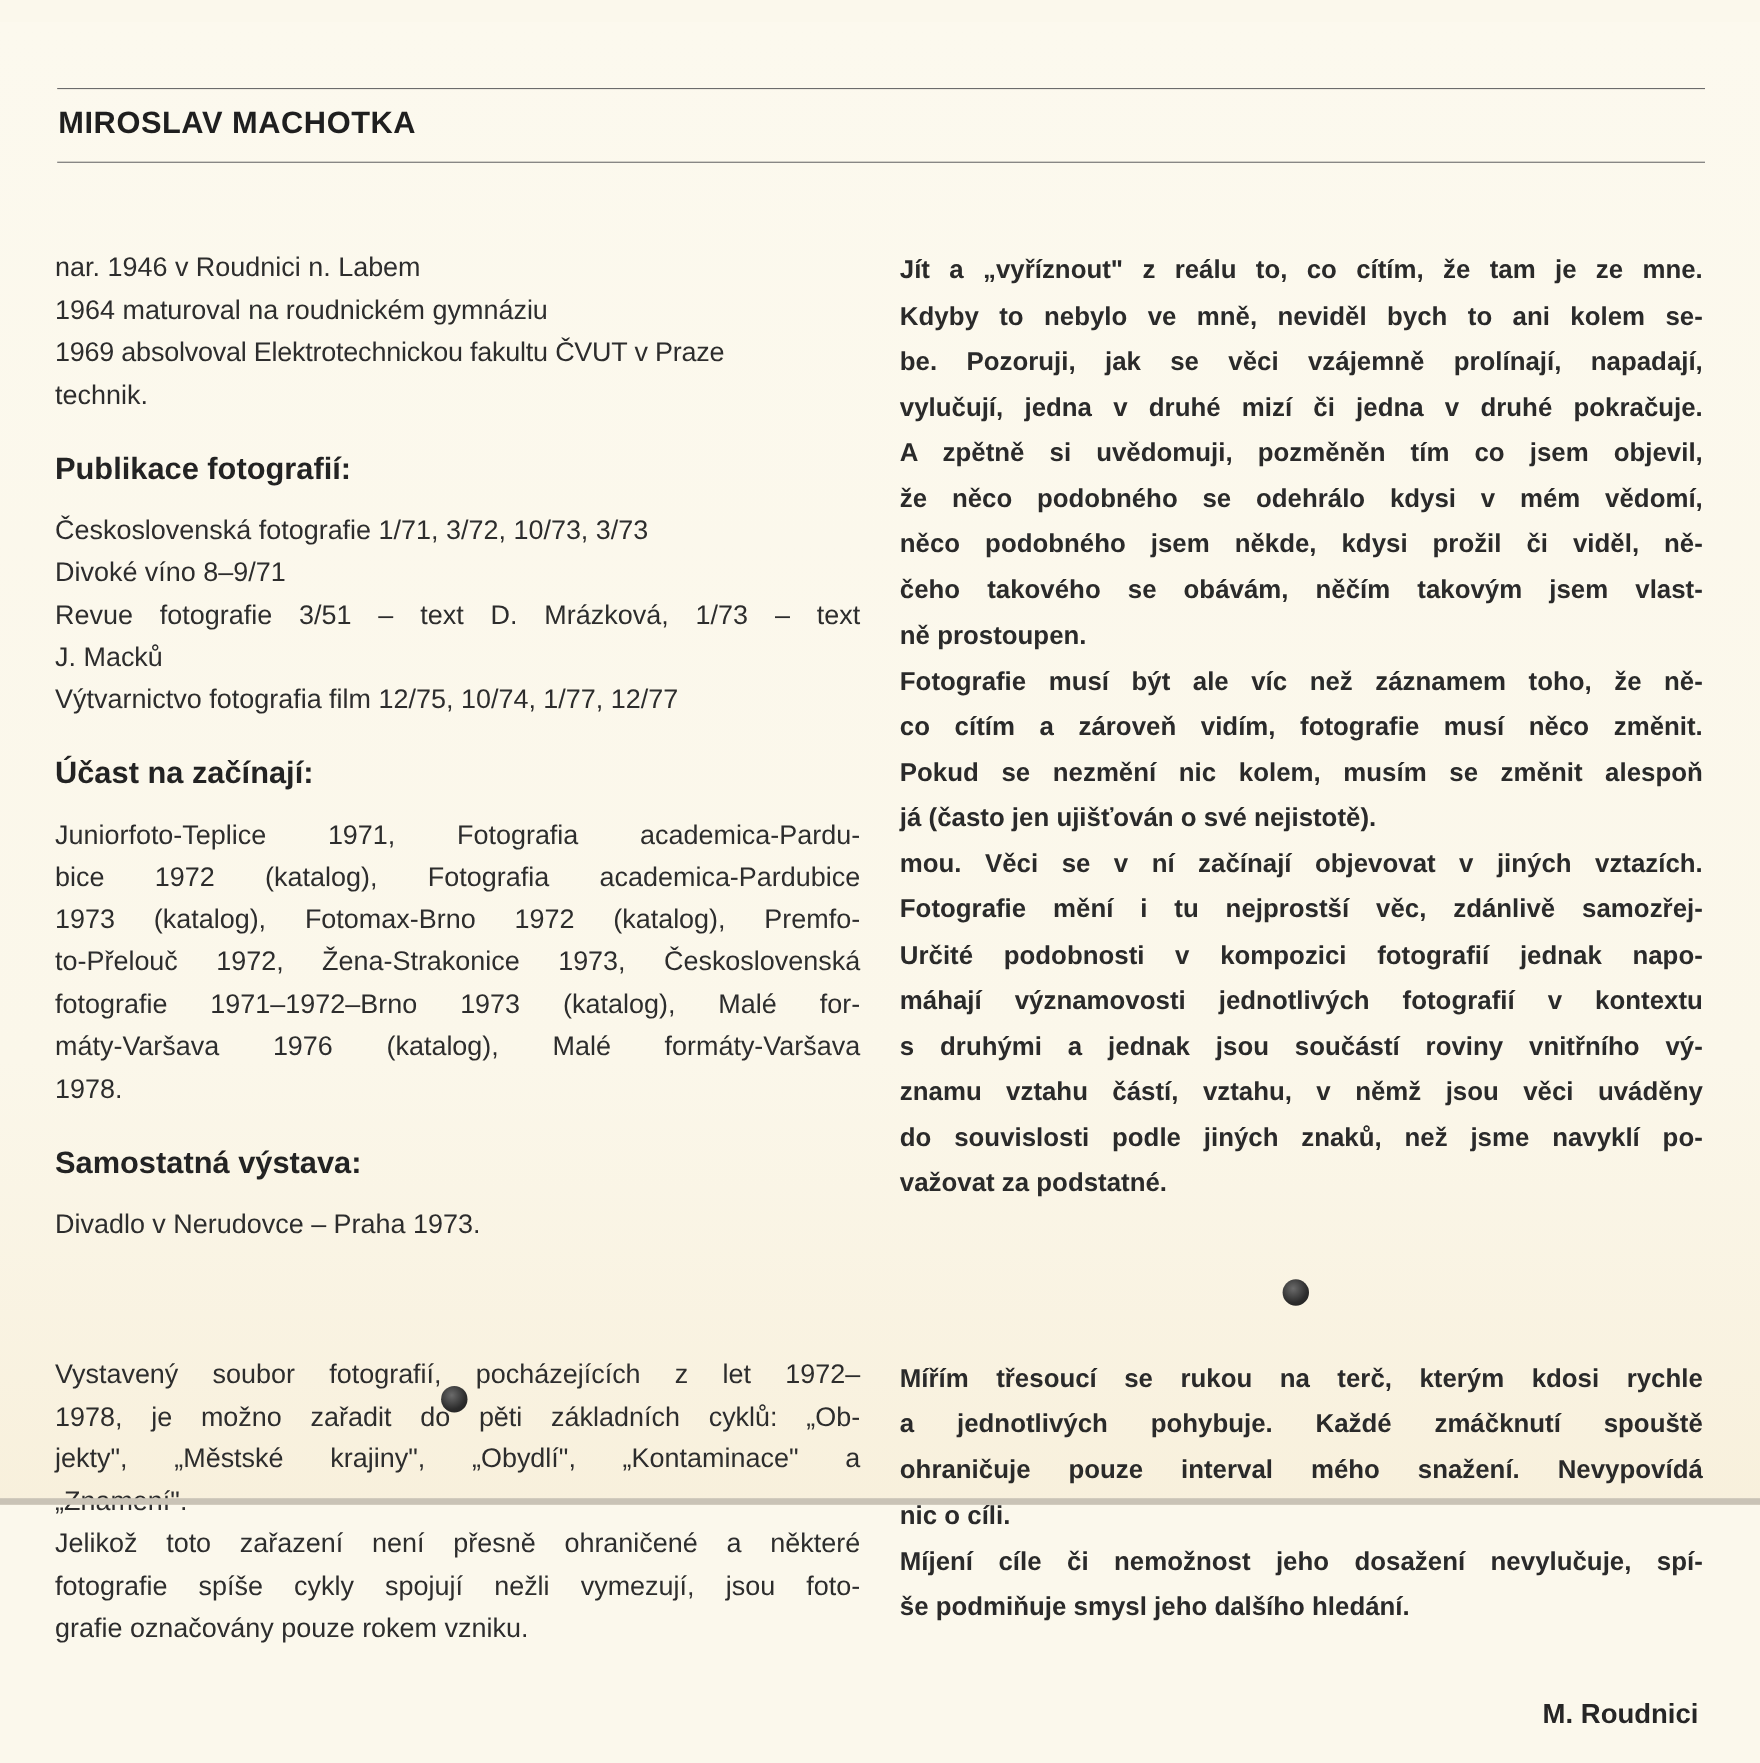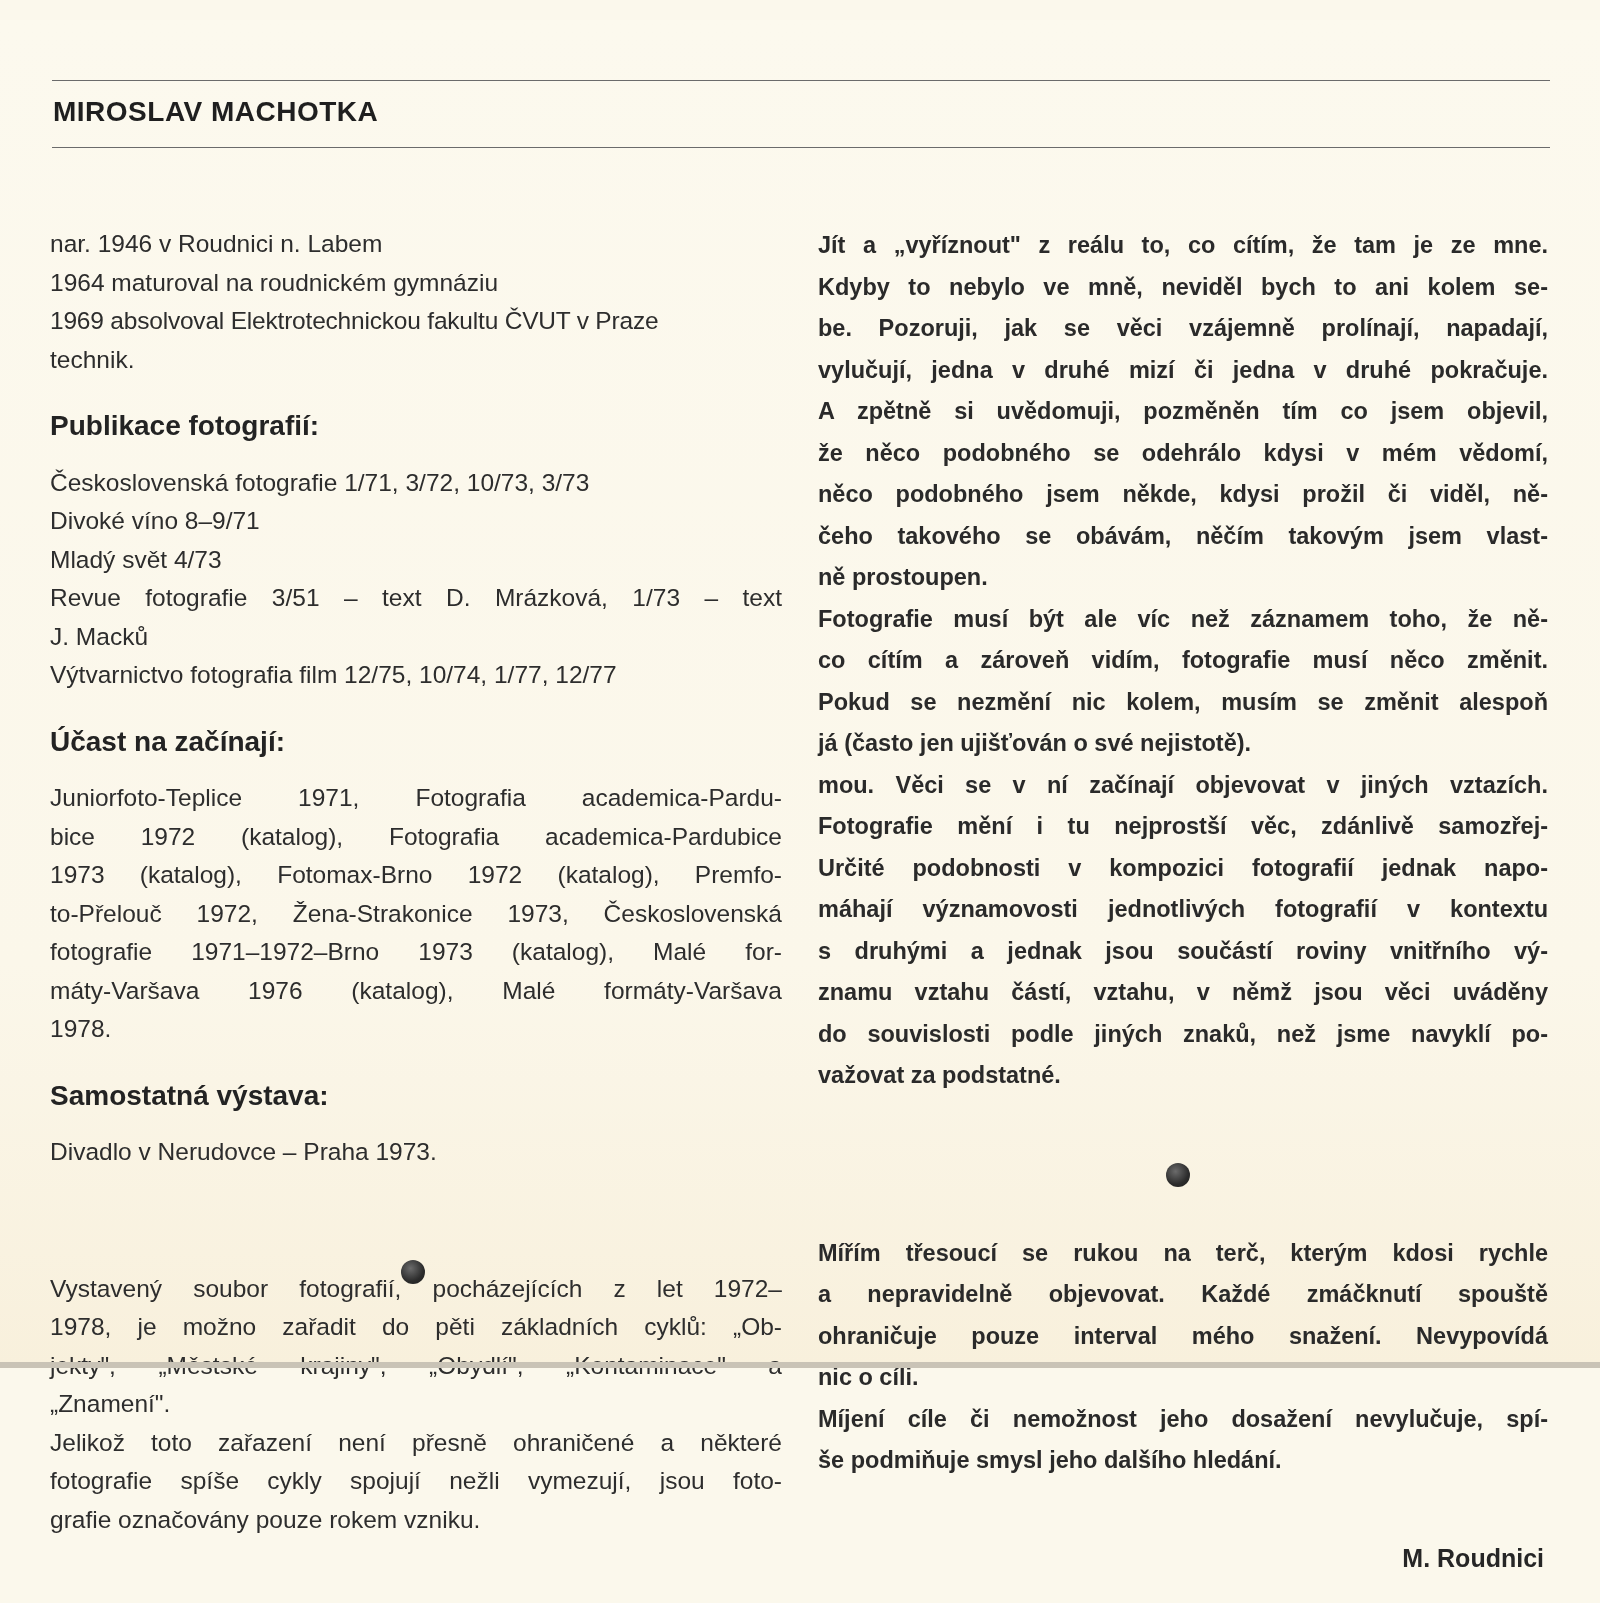--- a/index.html
+++ b/index.html
@@ -125,21 +125,20 @@
       <span class="line">technik.</span>
     </div>
 
     <div class="gap-m"></div>
 
     <div>
       <span class="heading">Publikace fotografií:</span>
       <div class="gap-s"></div>
       <span class="line">Československá fotografie 1/71, 3/72, 10/73, 3/73</span>
       <span class="line">Divoké víno 8–9/71</span>
-      <span class="line">Mladý svět 4/73</span>
       <span class="justify">Revue fotografie 3/51 – text D. Mrázková, 1/73 – text</span>
       <span class="line">J. Macků</span>
       <span class="line">Výtvarnictvo fotografia film 12/75, 10/74, 1/77, 12/77</span>
     </div>
 
     <div class="gap-m"></div>
 
     <div>
       <span class="heading">Účast na začínají:</span>
       <div class="gap-s"></div>
@@ -197,21 +196,21 @@
       <span class="justify">s druhými a jednak jsou součástí roviny vnitřního vý-</span>
       <span class="justify">znamu vztahu částí, vztahu, v němž jsou věci uváděny</span>
       <span class="justify">do souvislosti podle jiných znaků, než jsme navyklí po-</span>
       <span class="line">važovat za podstatné.</span>
     </div>
 
     <div style="height:136px"></div>
 
     <div>
       <span class="justify">Mířím třesoucí se rukou na terč, kterým kdosi rychle</span>
-      <span class="justify">a nepravidelně objevovat. Každé zmáčknutí spouště</span>
+      <span class="justify">a jednotlivých pohybuje. Každé zmáčknutí spouště</span>
       <span class="justify">ohraničuje pouze interval mého snažení. Nevypovídá</span>
       <span class="line">nic o cíli.</span>
       <span class="justify">Míjení cíle či nemožnost jeho dosažení nevylučuje, spí-</span>
       <span class="line">še podmiňuje smysl jeho dalšího hledání.</span>
     </div>
   </div>
 
   <div class="bullet right"></div>
 
   <div class="signature">M. Roudnici</div>

